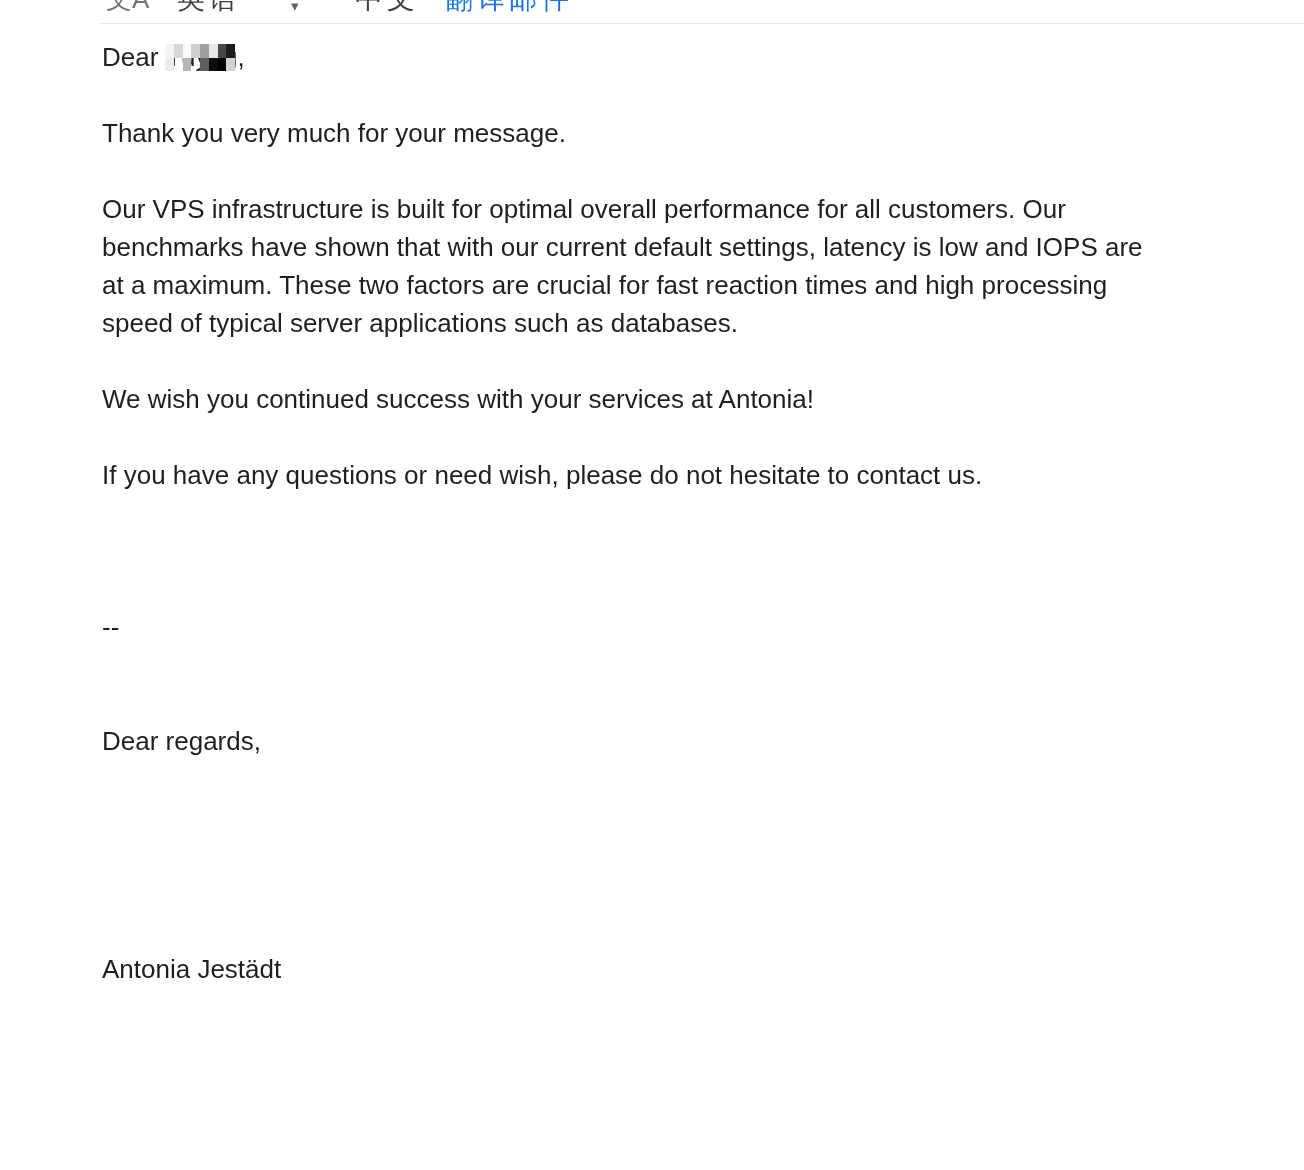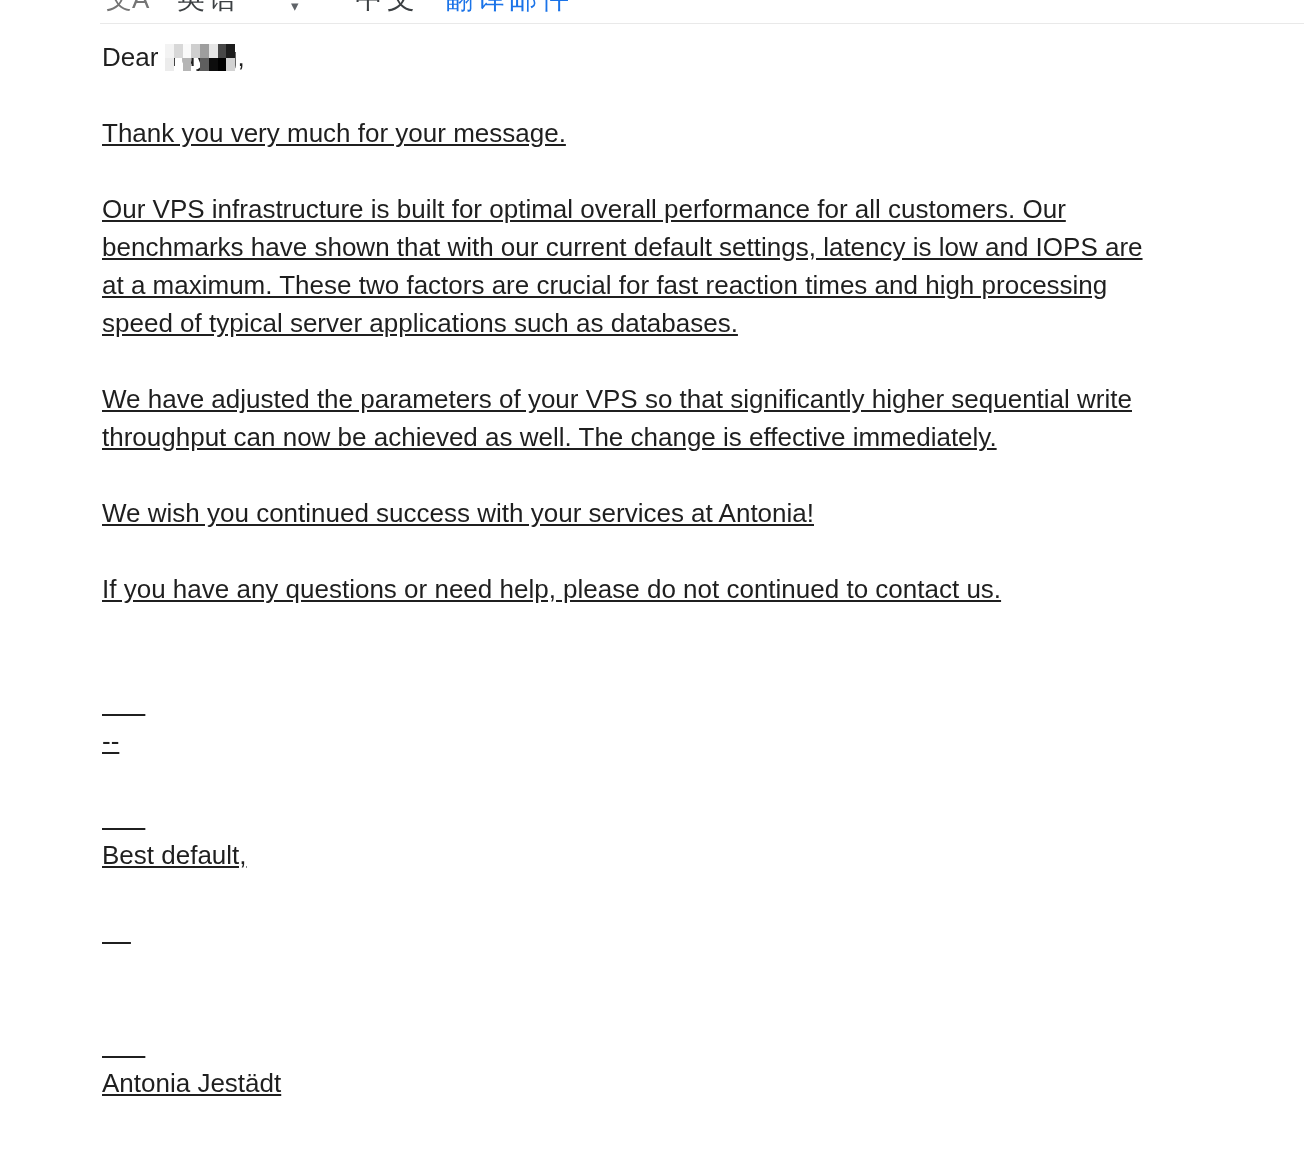--- a/index.html
+++ b/index.html
@@ -28,21 +28,21 @@
   .tb-src    { left: 77px;  }
   .tb-caret  { left: 191px; top: -2px; font-size: 15px; line-height: 15px; color: #5f6368; letter-spacing: 0; }
   .tb-tgt    { left: 255px; }
   .tb-action { left: 345px; color: #1a73e8; }
 
   
   .email-body {
     position: absolute; left: 102px; top: 38px; width: 1160px;
     font-size: 26px; line-height: 38px; color: #1f1f1f;
   }
-  .para { margin-top: 38px; white-space: pre; text-decoration: underline; }
+  .para { margin-top: 38px; white-space: pre; }
   .line { white-space: pre; }
 
   
   .redacted { position: relative; }
   .mosaic {
     position: absolute; left: -16px; top: 2px;
     width: 70px; height: 27px;
     display: grid;
     grid-template-columns: repeat(8, 1fr);
     grid-template-rows: 1fr 1fr;
@@ -83,30 +83,28 @@
 
     <div class="line salutation"><span>Dear Y</span><span class="redacted"><span>uya</span><span class="mosaic"><i></i><i></i><i></i><i></i><i></i><i></i><i></i><i></i><i></i><i></i><i></i><i></i><i></i><i></i><i></i><i></i></span></span><span>g,</span></div>
 
     <div class="para">Thank you very much for your message.</div>
 
     <div class="para">Our VPS infrastructure is built for optimal overall performance for all customers. Our
 benchmarks have shown that with our current default settings, latency is low and IOPS are
 at a maximum. These two factors are crucial for fast reaction times and high processing
 speed of typical server applications such as databases.</div>
 
-    <div class="para">We have adjusted the parameters of your VPS so that significantly higher sequential write
-throughput can now be achieved as well. The change is effective immediately.</div>
 
     <div class="para">We wish you continued success with your services at Antonia!</div>
 
-    <div class="para">If you have any questions or need help, please do not continued to contact us.</div>
+    <div class="para">If you have any questions or need wish, please do not hesitate to contact us.</div>
 
     <div class="para">
       <div class="line">--</div>
-      <div class="line">Best default,</div>
+      <div class="line">Dear regards,</div>
     </div>
 
     <div class="para">
       <div class="line">Antonia Jestädt</div>
       
     </div>
 
   </div>
 </div>
 

